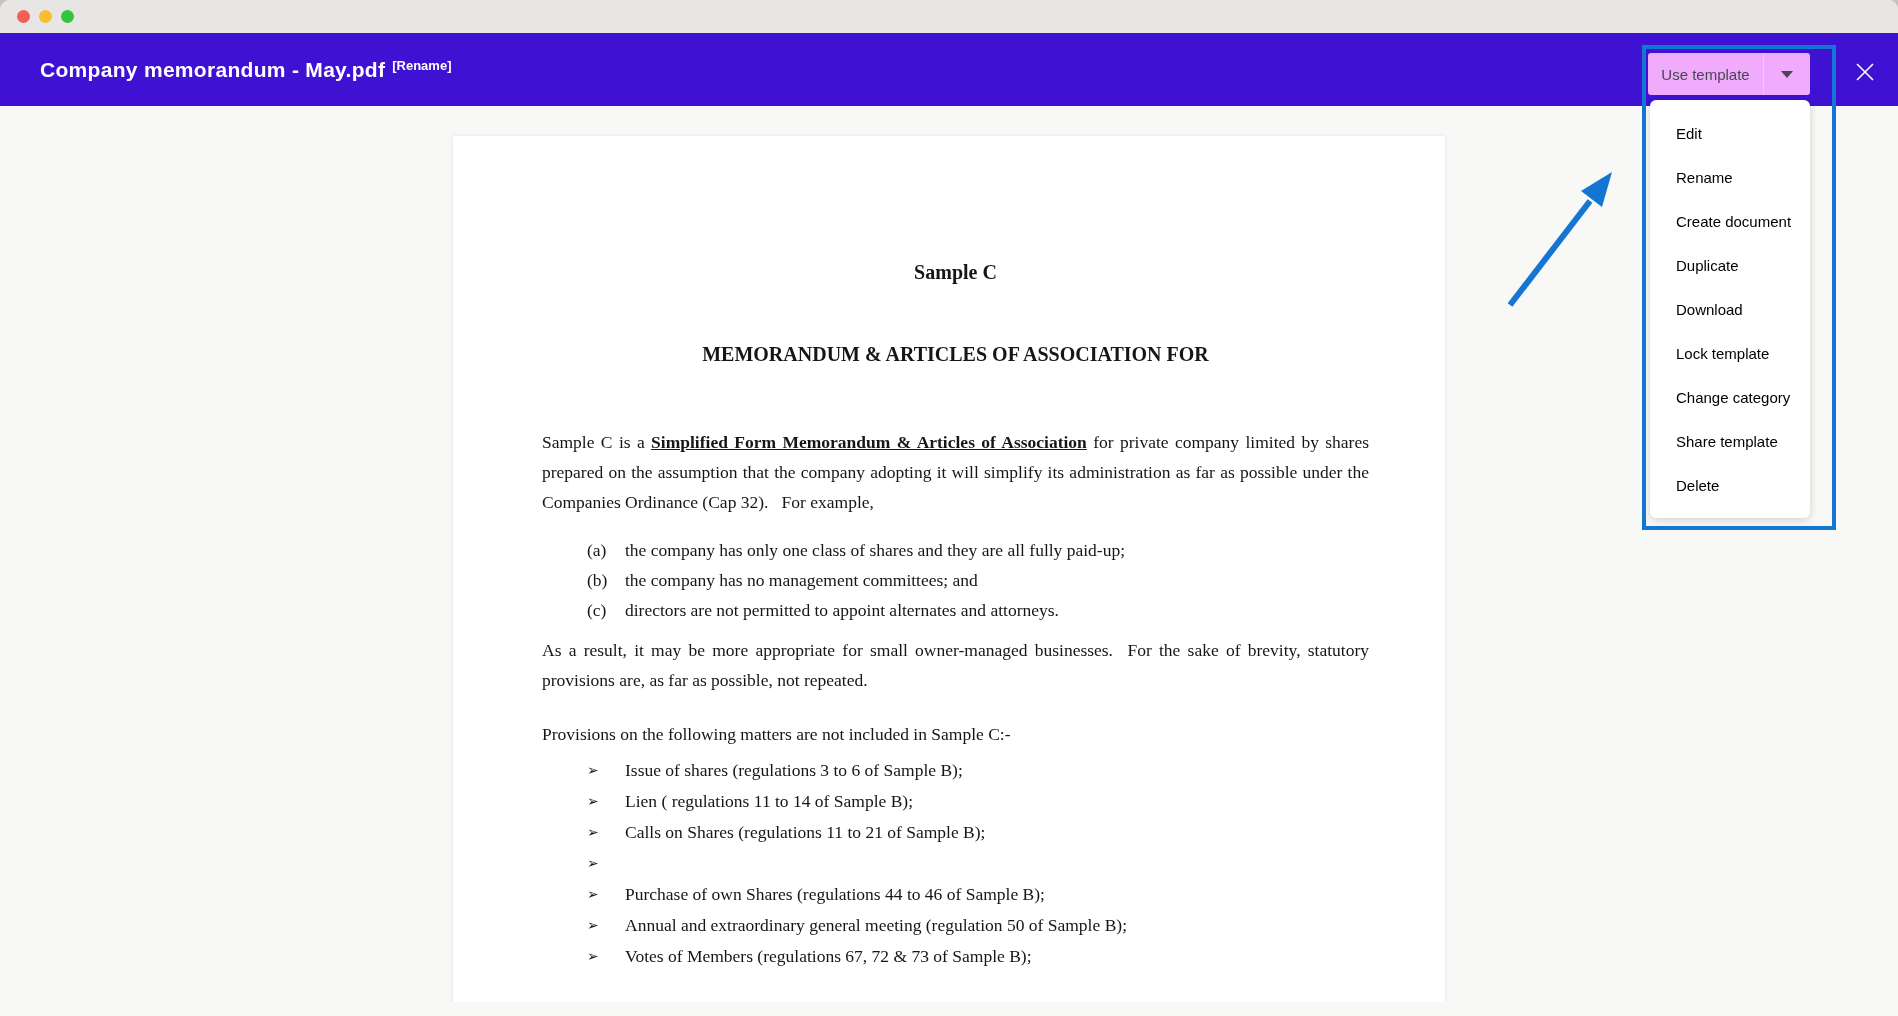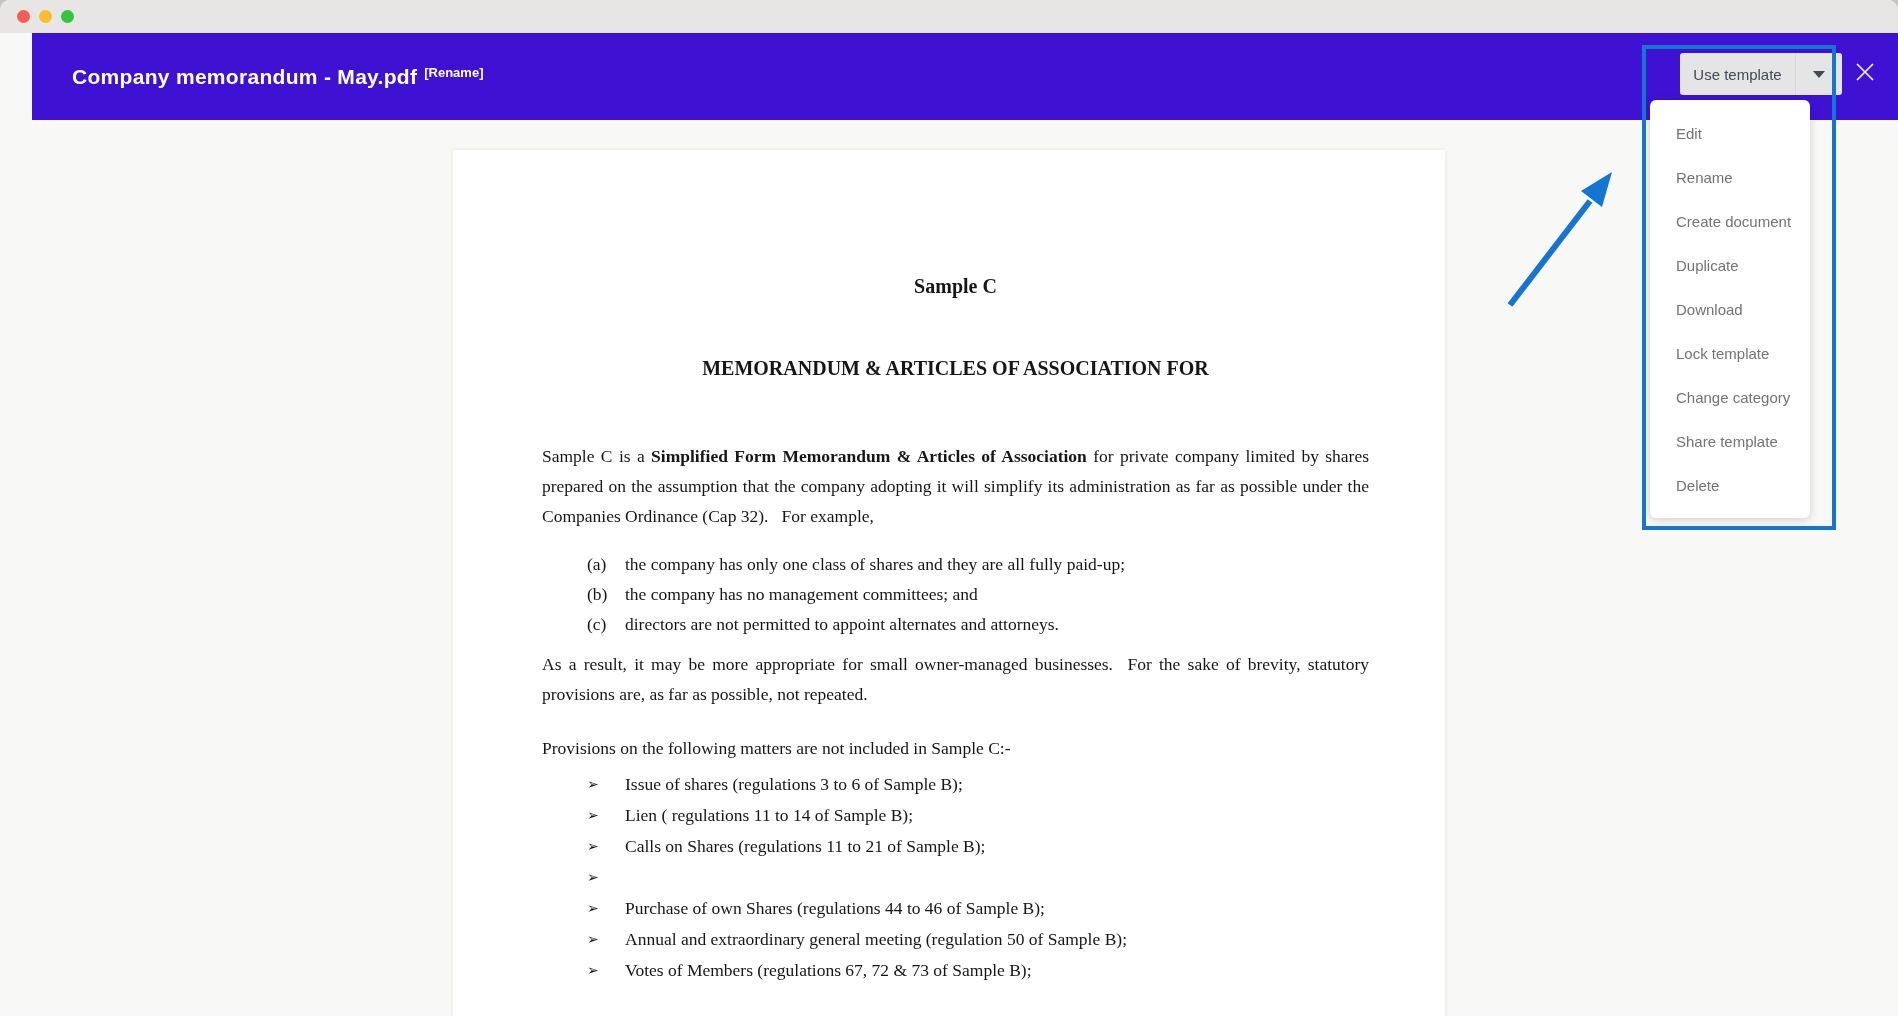--- a/index.html
+++ b/index.html
@@ -6,49 +6,49 @@
   html,body { width:1898px; height:1016px; background:#c6c4c2; font-family:"Liberation Sans",sans-serif; }
   #window { position:relative; width:1898px; height:1016px; border-radius:10px 10px 0 0; overflow:hidden; background:#f8f8f7; }
 
   
   .titlebar { height:33px; background:#e7e6e4; display:flex; align-items:center; padding-left:17px; }
   .lights { display:flex; gap:9px; }
   .light { width:13px; height:13px; border-radius:50%; border:none; cursor:pointer; }
   .light.red{ background:#f35e56; } .light.yellow{ background:#f9bd2e; } .light.green{ background:#32c63c; }
 
   
-  .appbar { position:relative; height:87px; background:#3f11d3; display:flex; align-items:center; padding:0 40px;margin-left:32px; }
+  .appbar { position:relative; height:73px; background:#3f11d3; display:flex; align-items:center; padding:0 40px; }
   .apptitle { color:#ffffff; font-size:21px; font-weight:bold; letter-spacing:.3px; }
   .rename-tag { color:#ffffff; font-size:13px; font-weight:bold; vertical-align:super; margin-left:7px; cursor:pointer; }
 
   
-  .split-btn { position:absolute; left:1648px; top:20px; width:162px; height:42px; background:#e5e5e5; border-radius:3px; display:flex; align-items:stretch; }
+  .split-btn { position:absolute; left:1648px; top:20px; width:162px; height:42px; background:#f0abfc; border-radius:3px; display:flex; align-items:stretch; }
   .split-main { flex:1; display:flex; align-items:center; justify-content:center; font-size:15px; color:#46484f; border:none; background:transparent; cursor:pointer; border-right:1px solid #d9d9d9; font-family:inherit; }
   .split-caret { width:46px; display:flex; align-items:center; justify-content:center; background:transparent; border:none; cursor:pointer; }
   .caret-shape { width:0; height:0; border-left:6px solid transparent; border-right:6px solid transparent; border-top:7px solid #46484f; }
 
   
   .close-btn { position:absolute; right:22px; top:28px; width:22px; height:22px; background:transparent; border:none; cursor:pointer; padding:0; }
 
   
   .menu { position:absolute; left:1650px; top:100px; width:160px; background:#ffffff; border-radius:6px; box-shadow:0 2px 8px rgba(0,0,0,.16); padding:11px 0; z-index:20; }
-  .menu-item { height:44px; display:flex; align-items:center; padding-left:26px; font-size:15px; color:#737373; cursor:pointer; }
+  .menu-item { height:44px; display:flex; align-items:center; padding-left:26px; font-size:15px; color:#000000; cursor:pointer; }
 
   
   .annot-rect { position:absolute; left:1642px; top:45px; width:194px; height:485px; border:4px solid #1476d2; z-index:50; pointer-events:none; }
   .annot-arrow { position:absolute; left:1480px; top:150px; z-index:50; pointer-events:none; }
 
   
   .content { position:relative; height:896px; background:#f8f8f7; overflow:hidden; }
   .page { width:992px; margin:30px auto 0; background:#ffffff; box-shadow:0 0 4px rgba(0,0,0,.09); min-height:880px; padding:125px 76px 40px 89px; font-family:"Liberation Serif",serif; color:#161616; font-size:17.5px; }
   .doc-center { text-align:center; font-weight:bold; font-size:20px; }
   .doc-h1 { margin-bottom:54px; }
   .doc-h2 { line-height:33px; margin-bottom:56px; }
   .doc-para { text-align:justify; line-height:30px; white-space:pre-wrap; }
-  .doc-para b { font-weight:bold; } .gap24 { margin-top:10px; } .gap34 { margin-top:24px; }
+  .doc-para b { font-weight:bold;text-decoration:underline; } .gap24 { margin-top:10px; } .gap34 { margin-top:24px; }
   .abc-list { margin-top:18px; }
   .abc-row { display:flex; line-height:30px; padding-left:45px; }
   .abc-label { width:38px; flex:none; }
   .bullet-list { margin-top:6px; }
   .bullet-row { display:flex; line-height:31px; padding-left:45px; }
   .bullet-marker { width:38px; flex:none; font-family:"DejaVu Sans",sans-serif; font-size:14px; }
   .bullet-text { white-space:pre-wrap; }
 </style>
 </head>
 <body>

